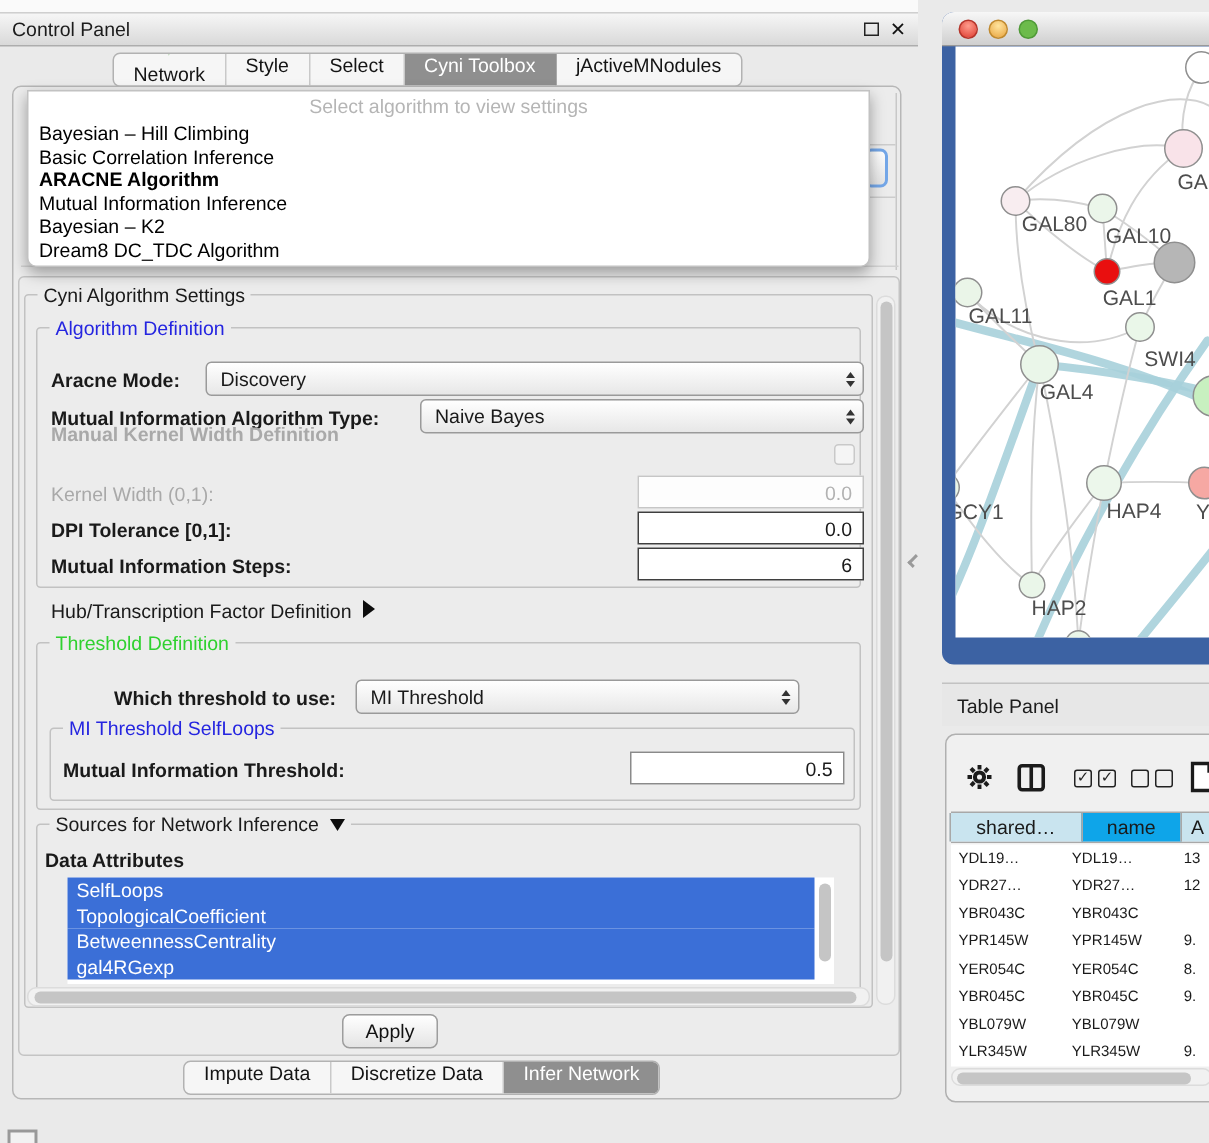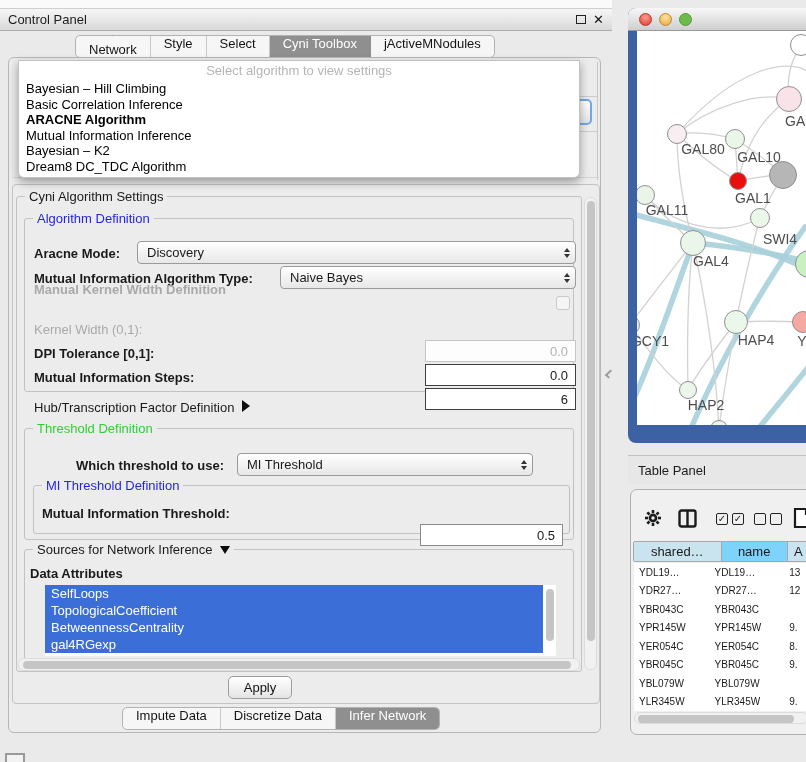--- a/index.html
+++ b/index.html
@@ -37,21 +37,21 @@
 
   .combo{position:absolute;height:23px;border:1px solid #9a9a9a;border-radius:4px;
          background:linear-gradient(#ffffff,#e7e7e7);display:flex;align-items:center;padding-left:9px;font-size:13px;}
   .combo .val{flex:1;}
   .stepcol{display:flex;flex-direction:column;align-items:center;margin-right:5px;gap:2px;}
   .stp{width:0;height:0;border-left:3.5px solid transparent;border-right:3.5px solid transparent;}
   .stp.up{border-bottom:4.5px solid #333;}
   .stp.dn{border-top:4.5px solid #333;}
 
   .field{position:absolute;height:22px;background:#fff;border:1.5px solid #3f3f3f;display:flex;align-items:center;
-         justify-content:flex-end;padding:0 7px;font-size:13px;margin-top:23px;}
+         justify-content:flex-end;padding:0 7px;font-size:13px;}
   .field.mid{border:1px solid #8a8a8a;}
   .field.disabled{border:1px solid #c6c6c6;color:#b2b2b2;background:#fdfdfd;}
 
   .checkbox{position:absolute;width:14px;height:14px;border:1px solid #c9c9c9;border-radius:3px;background:#f5f5f5;}
 
   .tri-r{display:inline-block;width:0;height:0;border-left:8px solid #0d0d0d;
          border-top:6px solid transparent;border-bottom:6px solid transparent;}
   .tri-d{display:inline-block;width:0;height:0;border-top:8px solid #0d0d0d;
          border-left:5.5px solid transparent;border-right:5.5px solid transparent;}
 
@@ -87,21 +87,21 @@
   .node{position:absolute;border:1.4px solid #8f8f8f;border-radius:50%;}
   .nlabel{position:absolute;transform:translate(-50%,-50%);font-size:14px;color:#4d4d4d;white-space:nowrap;}
   .edge-thin{stroke:#d2d2d2;stroke-width:1.3;fill:none;}
   .edge-thick{stroke:#a7d0da;stroke-width:5.5;fill:none;stroke-linecap:round;opacity:.9;}
 
   
   .tp-titlebar{left:628px;top:455px;width:178px;height:29px;background:#e7e7e7;border-top:1px solid #c2c2c2;
                display:flex;align-items:center;padding-left:10px;font-size:13px;color:#1c1c1c;}
   .tp-panel{left:630px;top:489px;width:178px;height:246px;border:1px solid #b0b0b0;border-radius:7px 0 0 7px;background:#f0f0f0;}
   .tbl-header{position:absolute;display:flex;height:21px;border-top:1px solid #a8a8a8;border-bottom:1px solid #a8a8a8;}
-  .th{border-right:1px solid #a8a8a8;border-left:1px solid #a8a8a8;margin-left:-1px;background:#7dd3fc;
+  .th{border-right:1px solid #a8a8a8;border-left:1px solid #a8a8a8;margin-left:-1px;background:#0ea5e9;
       display:flex;align-items:center;justify-content:center;font-size:13px;overflow:hidden;}
   .th.hl{background:#c9e4ef;}
   .trow{display:flex;height:18.5px;align-items:center;}
   .tcell{font-size:10px;white-space:nowrap;overflow:hidden;}
   .tcell.c0{width:77px;padding-left:5px;}
   .tcell.c1{width:76px;padding-left:4px;}
   .tcell.c2{width:24px;padding-left:3px;}
 
   .toolbar-icon{position:absolute;}
   .chkpair{display:flex;gap:4px;}
@@ -216,21 +216,21 @@
   <div class="lbl b" style="left:76px;top:458px;">Which threshold to use:</div>
   <div class="combo" style="left:237px;top:453px;width:296px;">
     <span class="val">MI Threshold</span>
     <span class="stepcol">
         <span class="stp up"></span>
         <span class="stp dn"></span>
       </span>
   </div>
 
   <div class="grp" style="left:33px;top:485px;width:537px;height:49px;">
-    <span class="legend blue">MI Threshold Definition</span>
+    <span class="legend blue">MI Threshold SelfLoops</span>
   </div>
   <div class="lbl b" style="left:42px;top:506px;">Mutual Information Threshold:</div>
   <div class="field mid" style="left:420px;top:501px;width:143px;">0.5</div>
 
   <div class="grp" style="left:24px;top:549px;width:550px;height:117px;">
     <span class="legend" style="display:flex;align-items:center;gap:7px;">
       <span>Sources for Network Inference</span>
       <span class="tri-d"></span>
     </span>
   </div>

